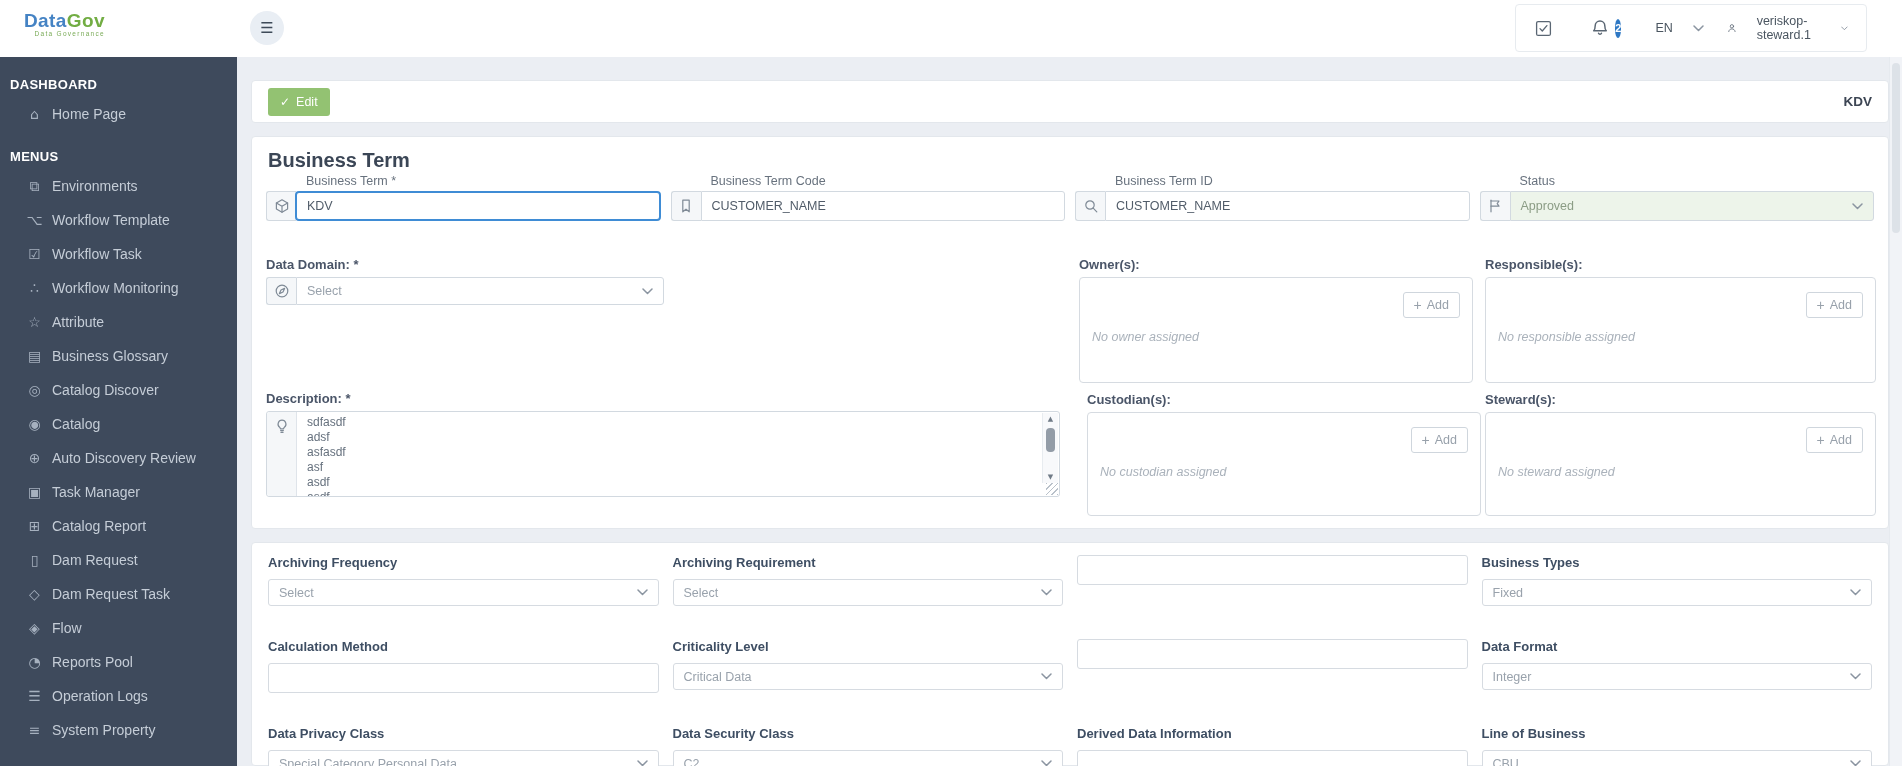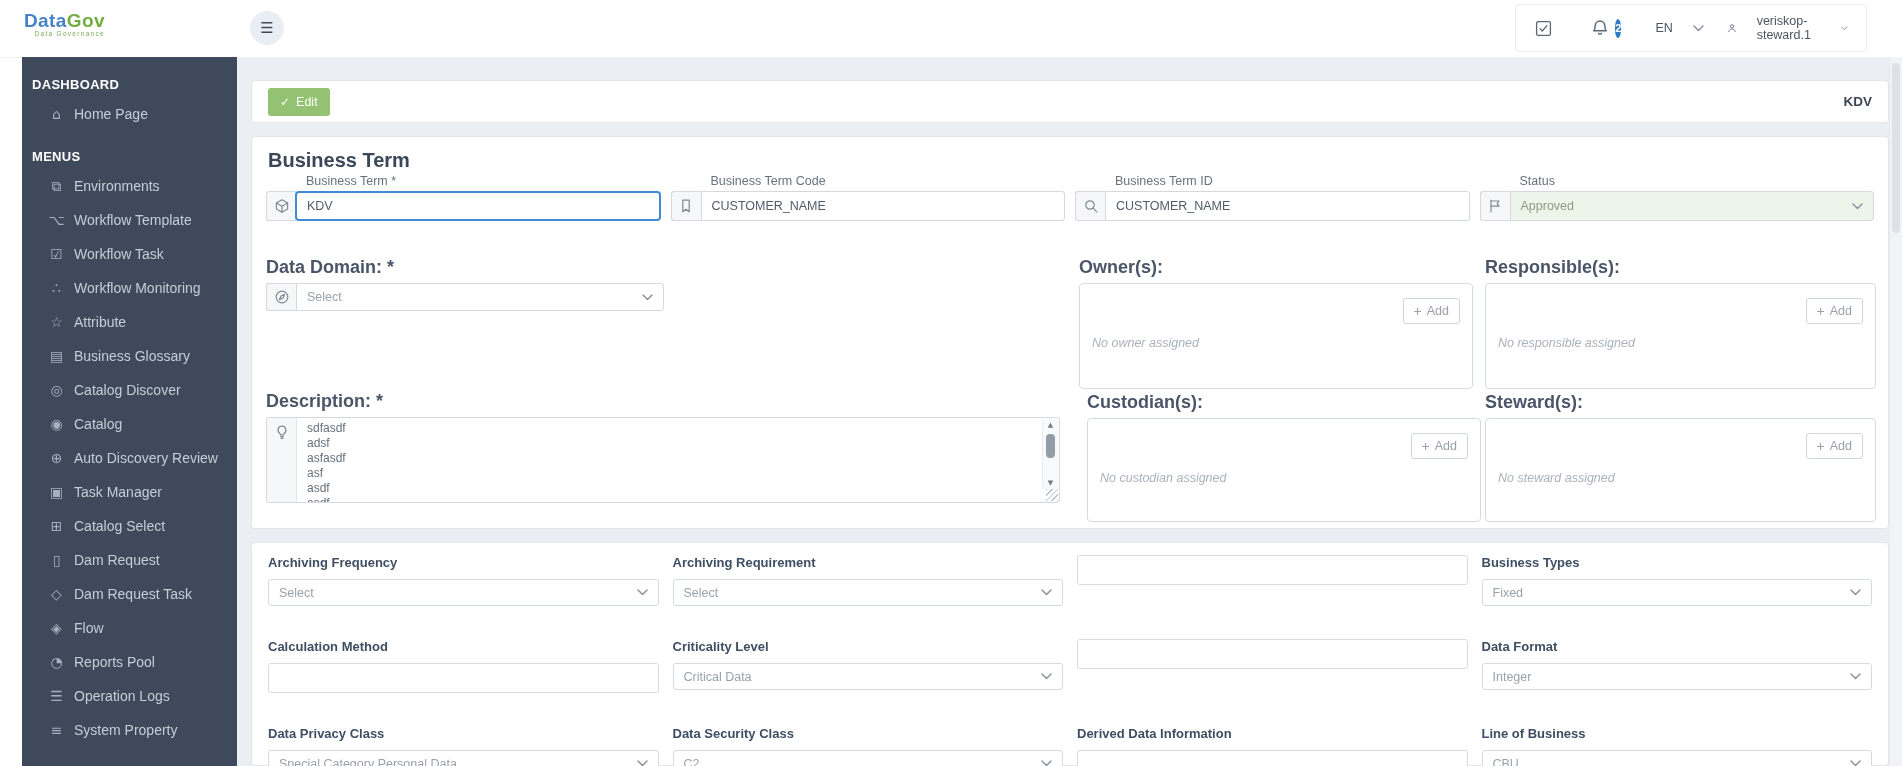--- a/index.html
+++ b/index.html
@@ -20,21 +20,21 @@
              display:flex;align-items:center;justify-content:center;font-size:15px;color:#3e4a58;cursor:pointer;
              font-family:"DejaVu Sans",sans-serif;border:none;}
   .hpanel{position:absolute;left:1515px;top:4px;width:352px;height:48px;border:1px solid #e7ebef;border-radius:4px;
           background:#fff;display:flex;align-items:center;padding:0 18px;box-sizing:border-box;}
   .hp-icon{cursor:pointer}
   .badge{width:19px;height:19px;border-radius:50%;background:#2e78c4;color:#fff;font-size:11px;font-weight:bold;
          display:flex;align-items:center;justify-content:center;margin-left:6px;}
   .hp-lang,.hp-user{display:flex;align-items:center;gap:20px;font-size:12.5px;color:#4a5560;cursor:pointer;}
 
   
-  .sidebar{position:absolute;left:0;top:57px;width:237px;height:709px;background:#3e4a5c;box-sizing:border-box;padding-top:14px;margin-left:22px;}
+  .sidebar{position:absolute;left:0;top:57px;width:237px;height:709px;background:#3e4a5c;box-sizing:border-box;padding-top:14px;}
   .side-section{margin-bottom:12px;}
   .side-title{height:26px;padding:0 10px;display:flex;align-items:center;color:#fff;font-weight:bold;font-size:13px;letter-spacing:.3px;}
   .side-item{height:34px;padding-left:26px;display:flex;align-items:center;color:#c5cdd7;font-size:14px;cursor:pointer;}
   .side-item .ic{width:17px;margin-right:9px;color:#a6b1bf;font-size:14px;text-align:center;
                  font-family:"DejaVu Sans",sans-serif;}
 
   
   .main{position:absolute;left:237px;top:57px;width:1665px;height:709px;background:#ebeef3;}
   .card{position:absolute;left:14px;width:1638px;background:#fff;border:1px solid #e3e7ec;border-radius:4px;box-sizing:border-box;}
 
@@ -50,21 +50,21 @@
   .f-label{font-size:12.5px;color:#68727e;margin:0 0 3px 40px;height:14px;}
   .control{display:flex;height:30px;}
   .icon-box{width:30px;background:#f5f7f9;border:1px solid #d2d9e0;border-right:none;border-radius:3px 0 0 3px;
             display:flex;align-items:center;justify-content:center;box-sizing:border-box;}
   .valwrap{flex:1;min-width:0;border:1px solid #d2d9e0;border-radius:0 3px 3px 0;background:#fff;
            display:flex;align-items:center;padding:0 10px;font-size:12.5px;color:#515c69;box-sizing:border-box;}
   .focused .valwrap{border:2px solid #3f8cd5;border-radius:4px;margin-left:-1px;}
   .valwrap.status{background:#edf4ea;color:#8b9c85;justify-content:space-between;}
 
   .abs-block{position:absolute;}
-  .b-label{font-size:18px;font-weight:600;color:#4a5568;margin-bottom:5px;}
+  .b-label{font-size:13px;font-weight:600;color:#4a5568;margin-bottom:5px;}
   .sel{height:28px;border:1px solid #d2d9e0;border-radius:0 3px 3px 0;background:#fff;display:flex;align-items:center;
        justify-content:space-between;padding:0 10px;font-size:12.5px;color:#99a2ac;box-sizing:border-box;flex:1;min-width:0;}
   .dd-control{display:flex;height:28px;margin-top:4px;}
   .dd-control .icon-box{height:28px;}
 
   .assign-box{position:relative;border:1px solid #d6dbe1;border-radius:4px;background:#fff;height:104px;margin-top:3px;}
   .assign-box.short{height:102px;}
   .add-btn{position:absolute;top:14px;right:12px;height:26px;padding:0 10px;background:#fff;border:1px solid #cfd6dd;
            border-radius:3px;color:#98a1ab;font-size:12.5px;display:flex;align-items:center;gap:5px;cursor:pointer;font-family:inherit;}
   .plus{font-size:14px;line-height:1;}
@@ -182,21 +182,21 @@
           <div class="side-item">
             <span class="ic">⊕</span>
             <span>Auto Discovery Review</span>
           </div>
           <div class="side-item">
             <span class="ic">▣</span>
             <span>Task Manager</span>
           </div>
           <div class="side-item">
             <span class="ic">⊞</span>
-            <span>Catalog Select</span>
+            <span>Catalog Report</span>
           </div>
           <div class="side-item">
             <span class="ic">▯</span>
             <span>Dam Request</span>
           </div>
           <div class="side-item">
             <span class="ic">◇</span>
             <span>Dam Request Task</span>
           </div>
           <div class="side-item">

